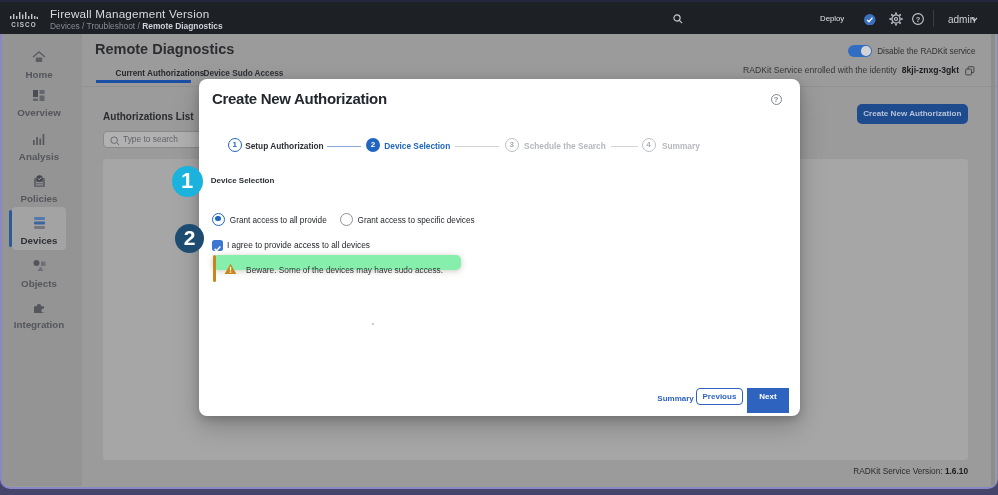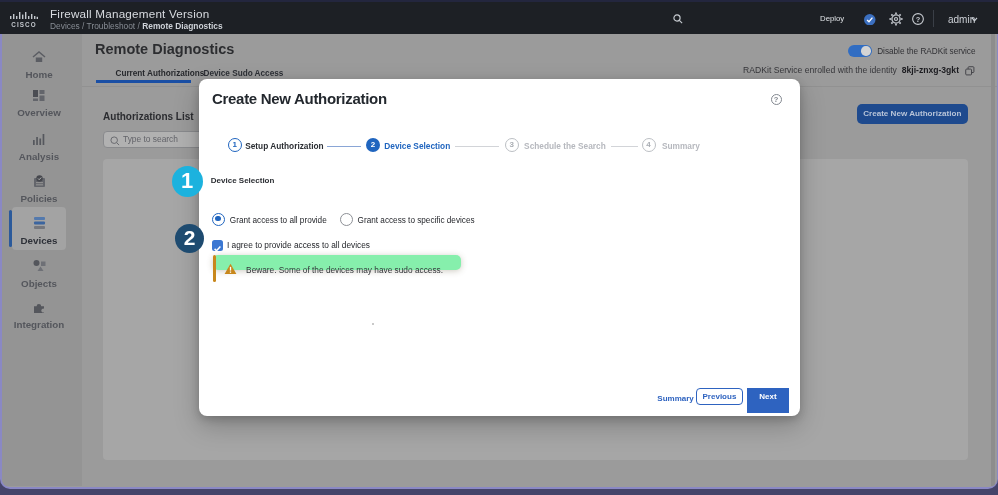--- a/index.html
+++ b/index.html
@@ -158,20 +158,21 @@
         <rect x="0.8" y="3.4" width="6.4" height="6.4" rx="1" fill="#9b9b9b" stroke="#46464b" stroke-width="1.1"></rect>
       </svg>
     <div id="authlbl">Authorizations List</div>
     <div id="searchbox"><span>Type to search</span></div>
     <svg style="position:absolute;left:28px;top:101.5px" width="10" height="10" viewBox="0 0 11 11">
         <circle cx="4.6" cy="4.6" r="3.6" fill="none" stroke="#6a6b70" stroke-width="1.1"></circle>
         <line x1="7.3" y1="7.3" x2="10" y2="10" stroke="#6a6b70" stroke-width="1.1"></line>
       </svg>
     <div id="cna">Create New Authorization</div>
     <div id="card"></div>
+    <div id="version">RADKit Service Version: <b>1.6.10</b></div>
     <div id="scrollstrip"></div>
   </div>
 </div>
 <div id="header">
   <svg class="hico" style="left:10px;top:9.5px" width="28" height="7" viewBox="0 0 28 7">
     <g fill="#c3c7cd">
       <rect x="0" y="4" width="1.4" height="3"></rect>
         <rect x="3" y="2" width="1.4" height="5"></rect>
         <rect x="6" y="4" width="1.4" height="3"></rect>
       <rect x="9" y="0" width="1.4" height="7"></rect>

